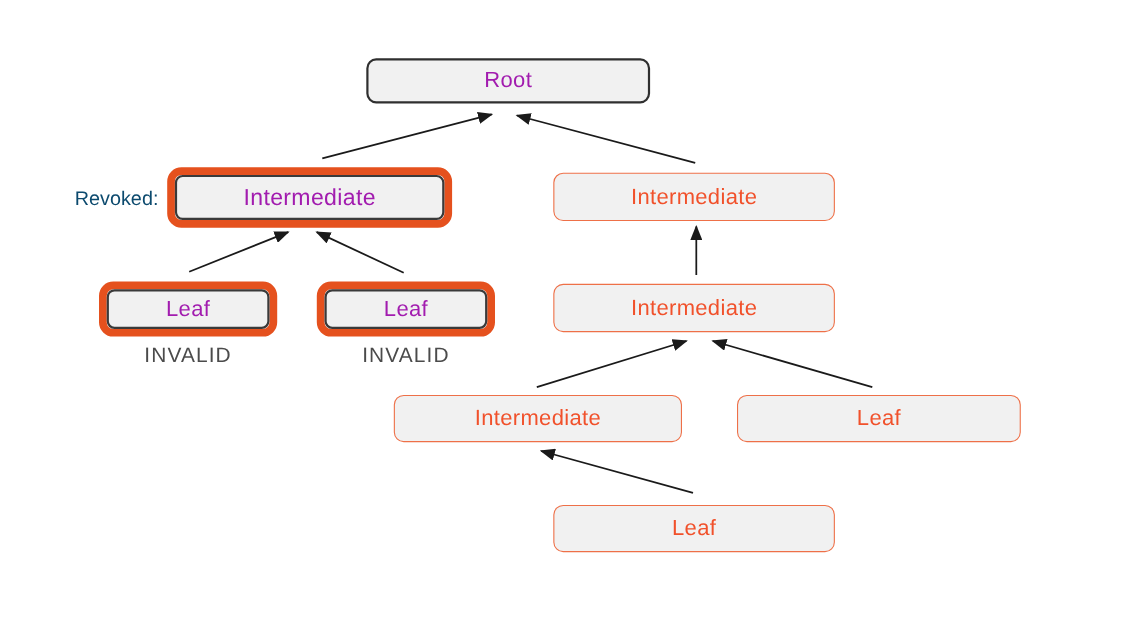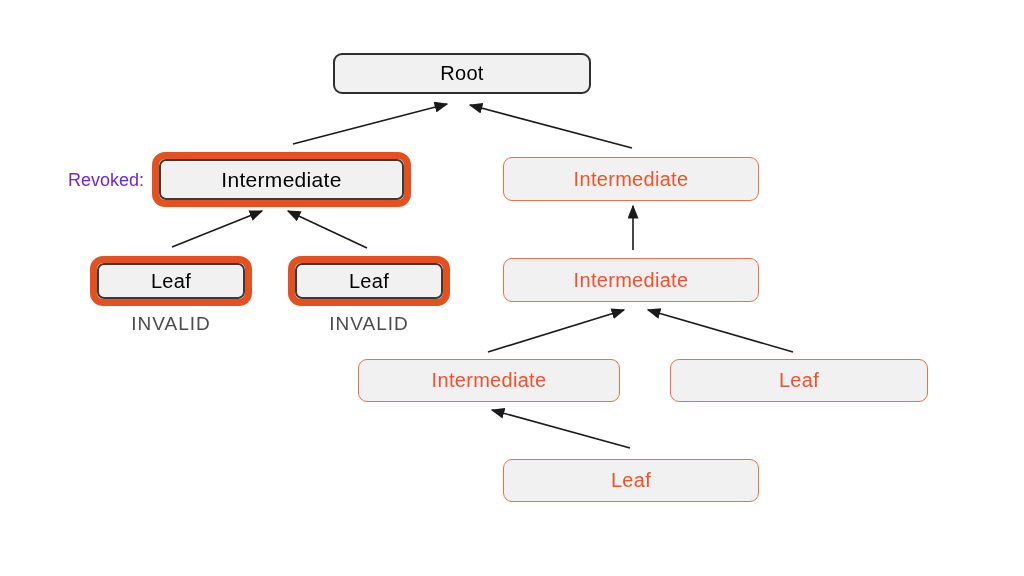--- a/index.html
+++ b/index.html
@@ -21,21 +21,21 @@
   .node {
     position: absolute;
     box-sizing: border-box;
     display: flex;
     align-items: center;
     justify-content: center;
     background: #f1f1f1;
     border-radius: 9px;
     font-size: 20px;
     letter-spacing: 0.3px;
-    color: #000000;
+    color: #a21caf;
   }
   .node.neutral {
     border: 2px solid #2f2f2f;
   }
   .node.orange-thin {
     border: 1.5px solid #ee7048;
     color: #f1512b;
   }
   .node.revoked {
     background: transparent;
@@ -50,21 +50,21 @@
     display: flex;
     align-items: center;
     justify-content: center;
     background: #f1f1f1;
     border: 2px solid #3a3a3a;
     border-radius: 7px;
   }
   .side-label {
     position: absolute;
     font-size: 18px;
-    color: #6d28d9;
+    color: #0c4a6e;
     text-align: right;
   }
   .status-label {
     position: absolute;
     font-size: 19px;
     letter-spacing: 1px;
     color: #4b4b4b;
     text-align: center;
   }
   .edge { stroke: #1a1a1a; stroke-width: 1.6; }

